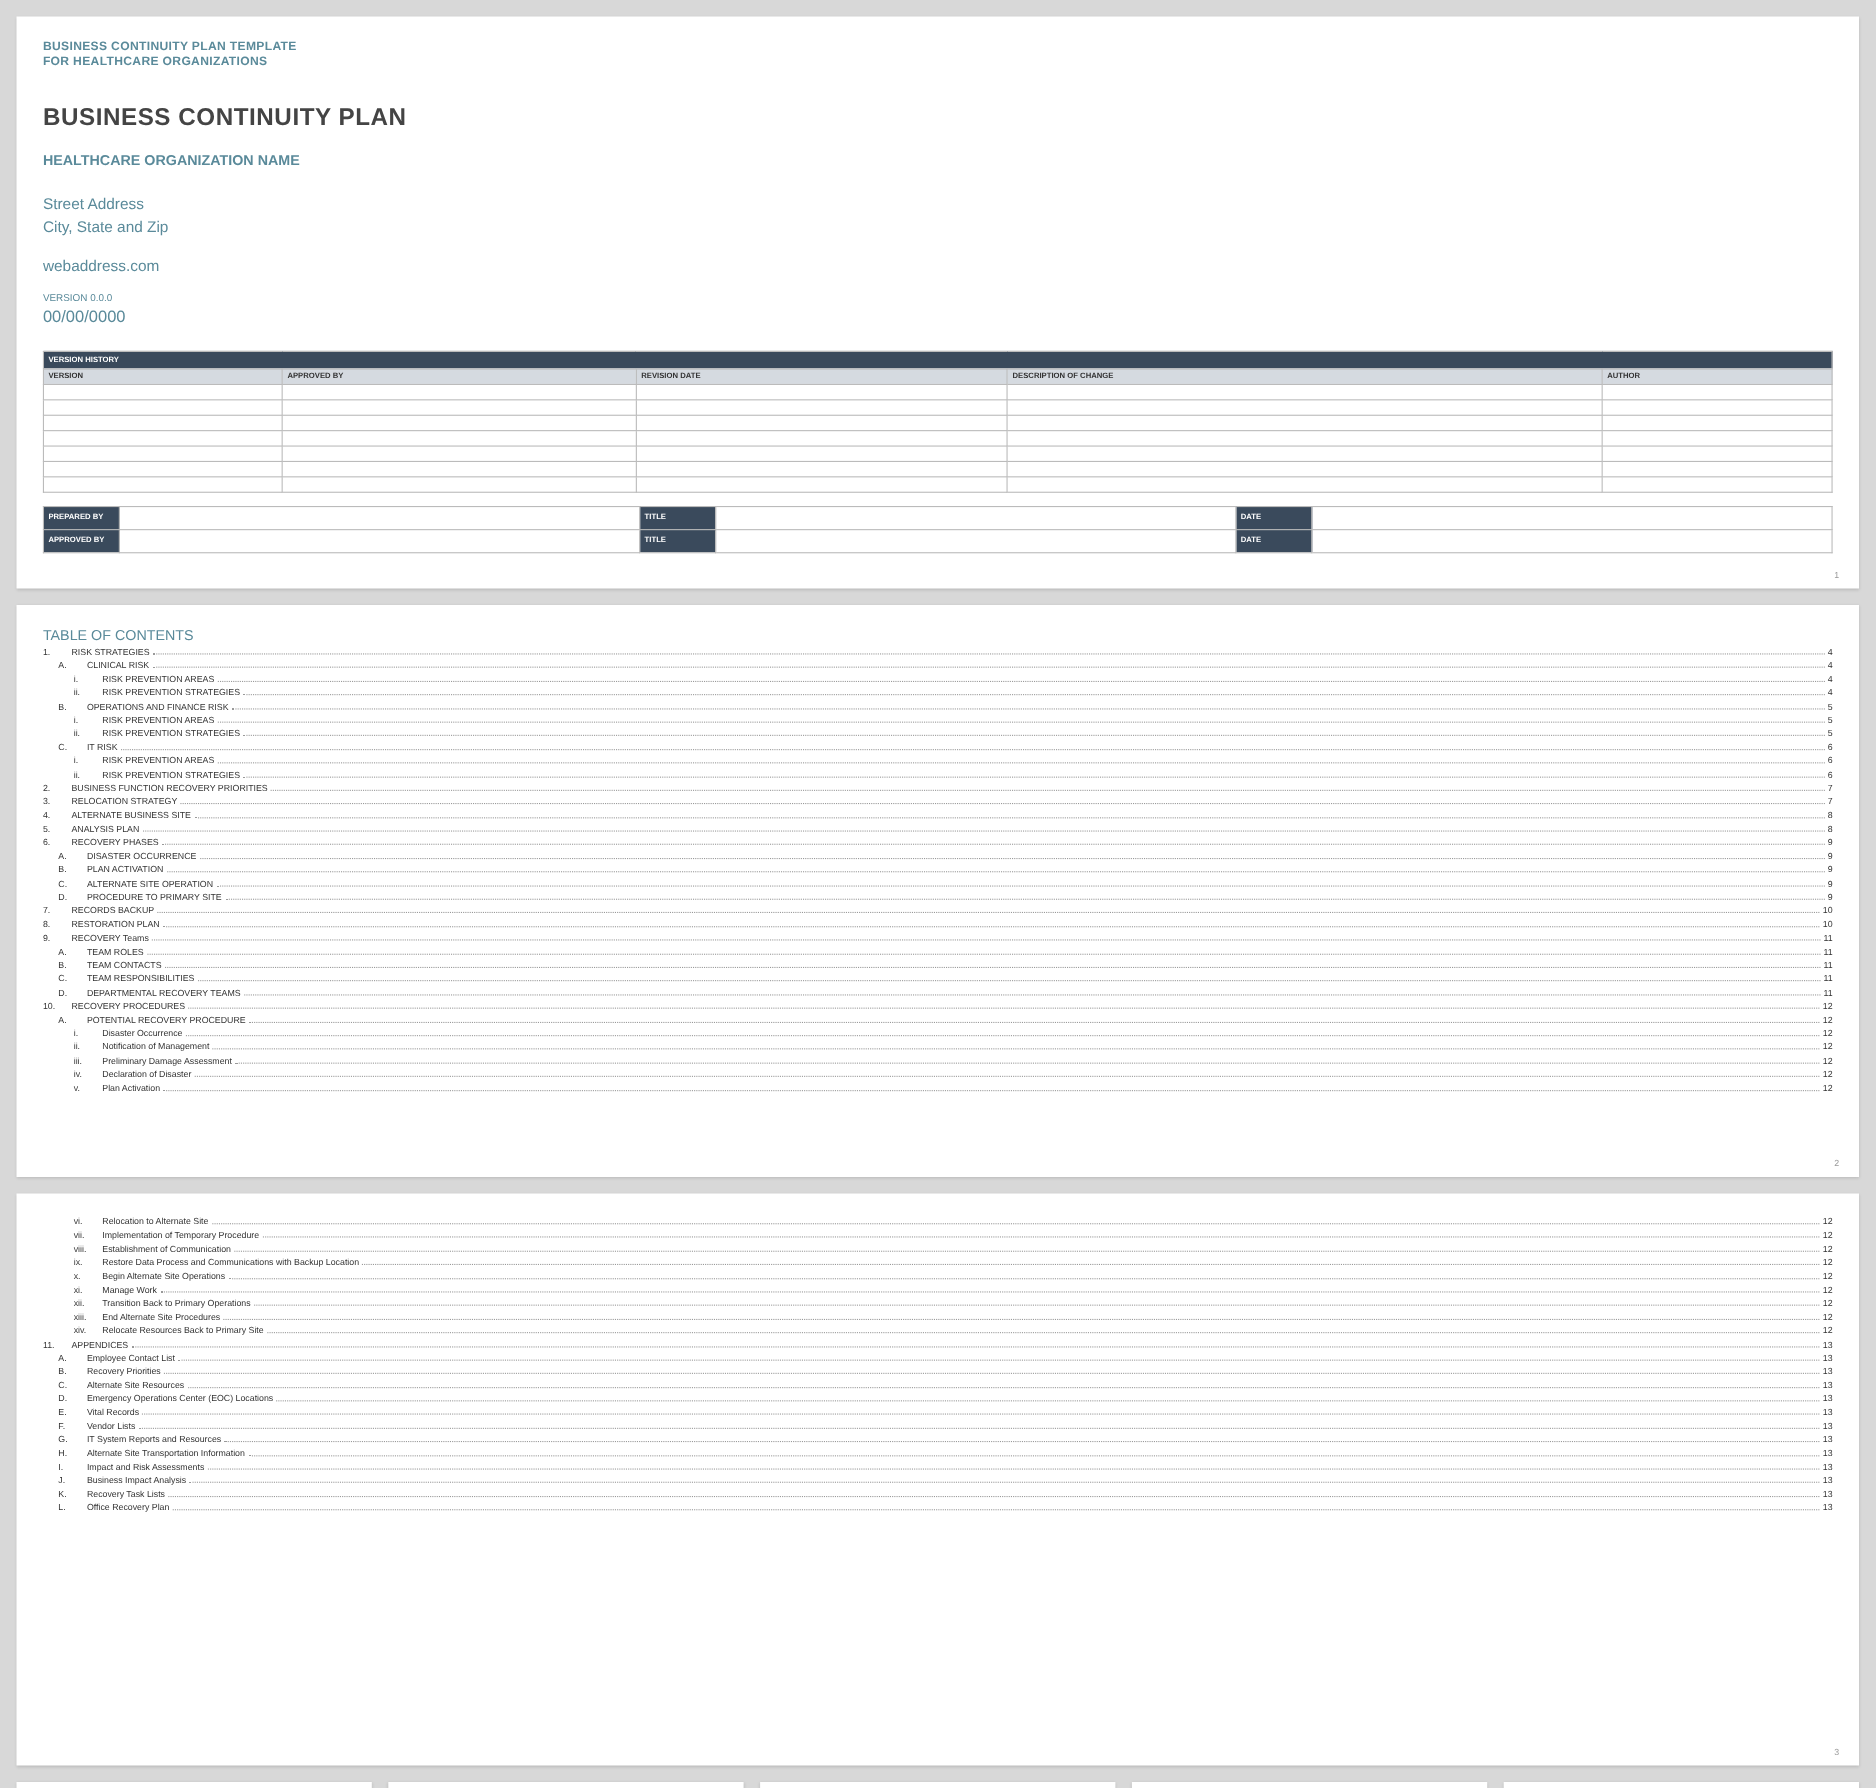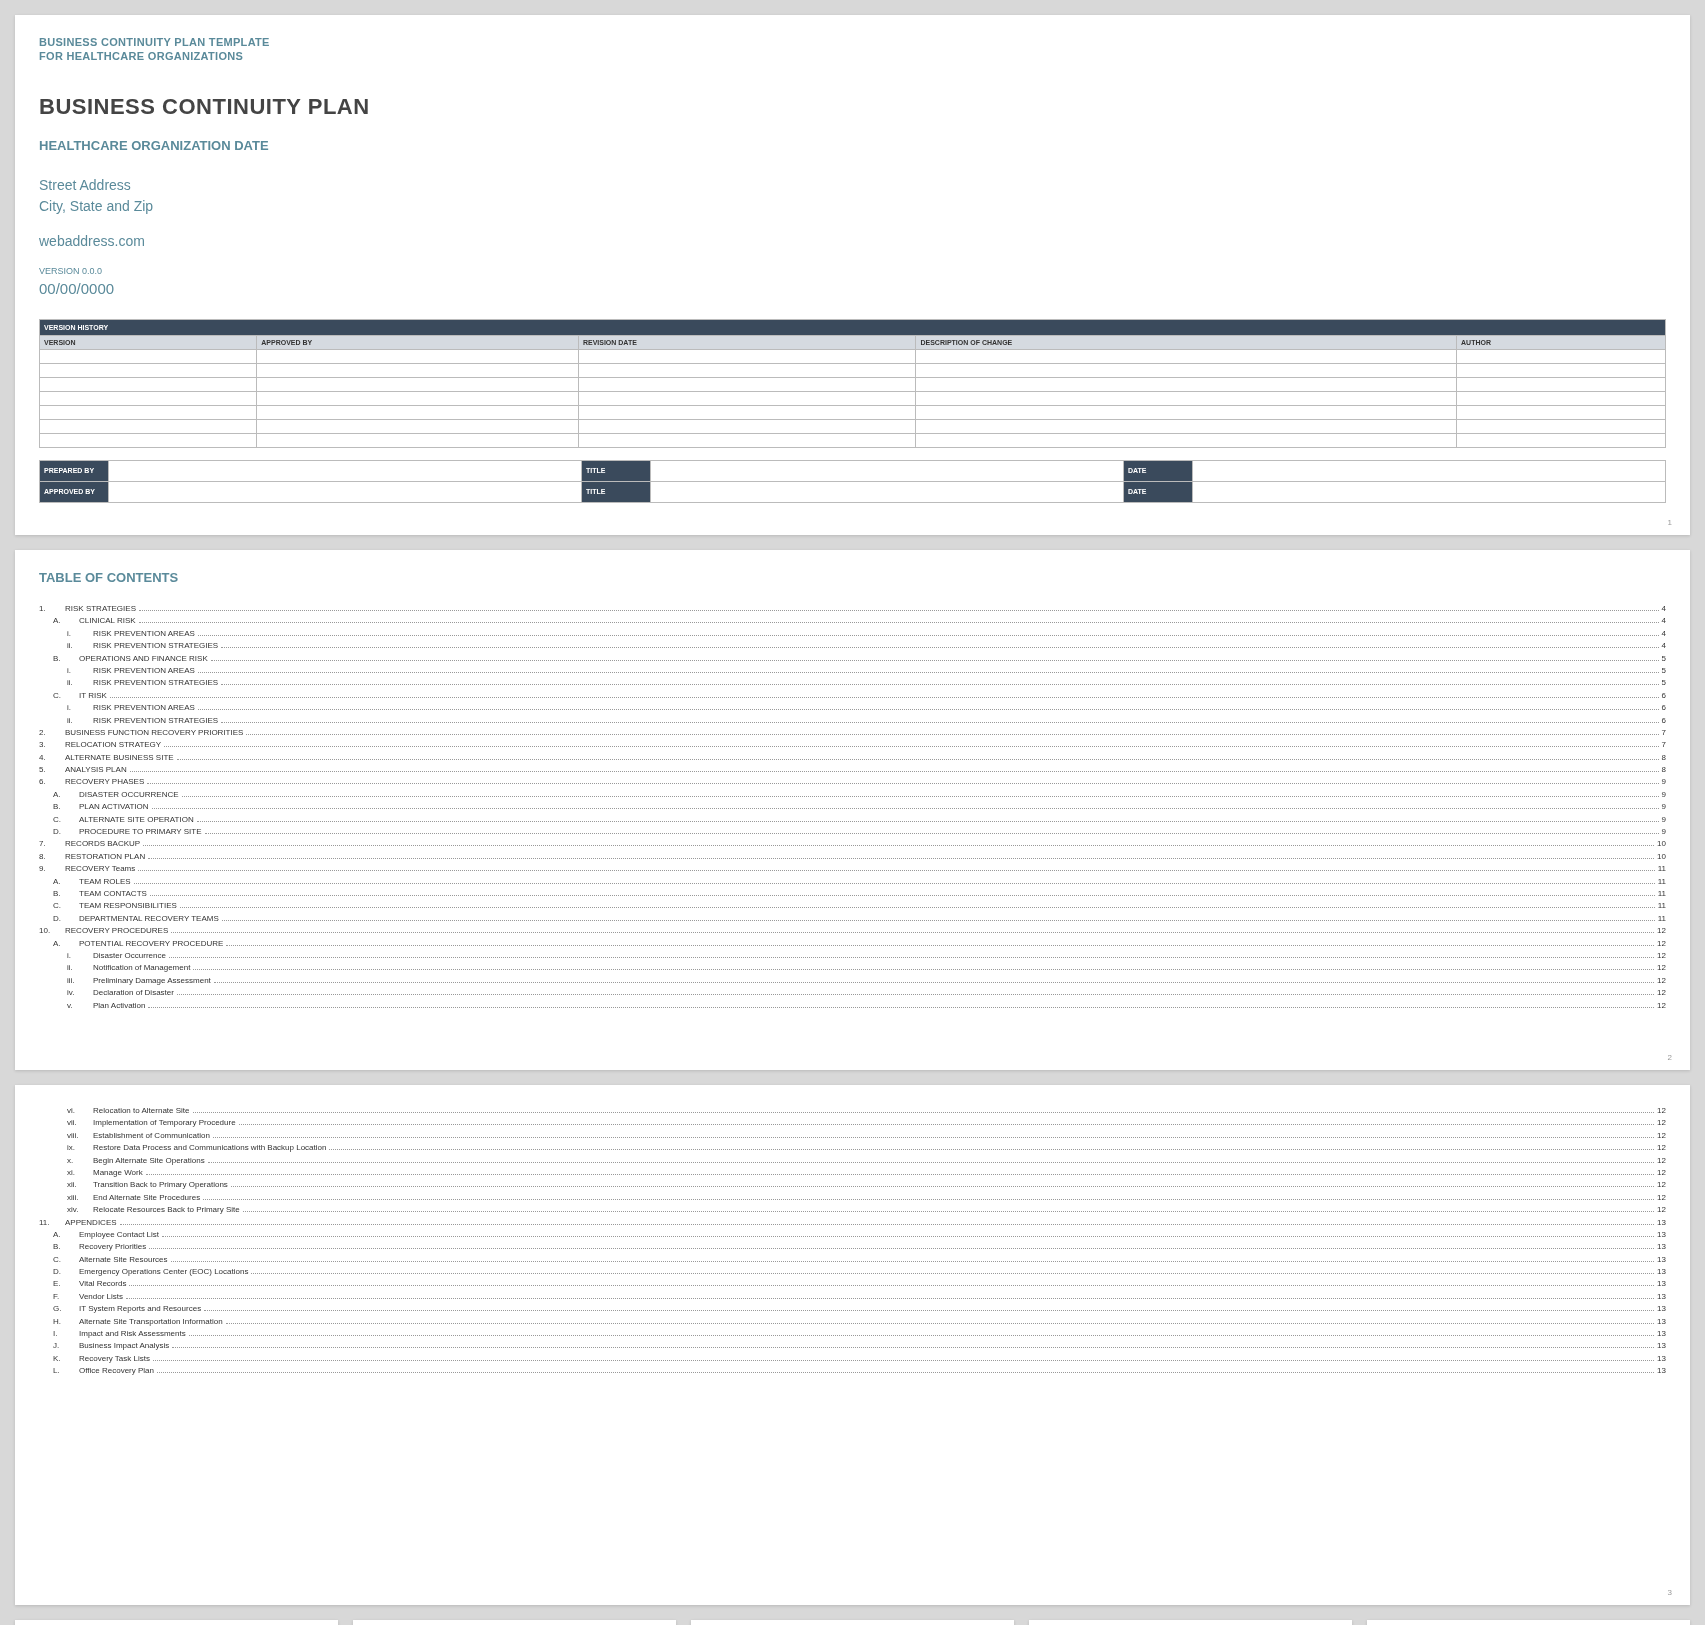--- a/index.html
+++ b/index.html
@@ -14,21 +14,21 @@
 .org{color:#5a8a9a;font-size:13px;font-weight:600;margin-bottom:22px}
 .addr{color:#5a8a9a;font-size:14px;line-height:1.5;margin-bottom:14px}
 .ver{color:#5a8a9a;font-size:9px;margin-bottom:4px}
 .date{color:#5a8a9a;font-size:15px;margin-bottom:22px}
 table{border-collapse:collapse;width:100%;font-size:7px}
 th,td{border:1px solid #bbb;padding:3px 4px;text-align:left}
 .vh-hdr{background:#3a4a5c;color:#fff;font-weight:bold;padding:4px}
 .col-hdr{background:#d5dae0;font-weight:bold}
 .sig-lbl{background:#3a4a5c;color:#fff;font-weight:bold;width:60px}
 .sig-tbl td{height:14px}
-.toc-hdr{color:#5a8a9a;font-size:13px;font-weight:700;margin-bottom:18px}
+.toc-hdr{color:#5a8a9a;font-size:13px;font-weight:400;margin-bottom:2px}
 .toc{font-size:8px;line-height:1.55}
 .toc-line{display:flex;align-items:baseline}
 .toc-num{width:26px;flex-shrink:0}
 .toc-txt{flex-shrink:0}
 .toc-dots{flex:1;border-bottom:1px dotted #999;margin:0 3px 2px}
 .toc-pg{flex-shrink:0}
 .ind1{padding-left:14px}
 .ind2{padding-left:28px}
 .sh{font-weight:bold;color:#3a4a5c;margin-bottom:4px}
 .sub{color:#555;margin:4px 0 2px}
@@ -43,21 +43,21 @@
 <body>
 
 <div class="grid row1">
 
 <div class="page">
   <div class="hdr-tmpl">
     <div>BUSINESS CONTINUITY PLAN TEMPLATE</div>
         <div>FOR HEALTHCARE ORGANIZATIONS</div>
   </div>
   <div class="title">BUSINESS CONTINUITY PLAN</div>
-  <div class="org">HEALTHCARE ORGANIZATION DATE</div>
+  <div class="org">HEALTHCARE ORGANIZATION NAME</div>
   <div class="addr">
     <div>Street Address</div>
         <div>City, State and Zip</div>
   </div>
   <div class="addr">webaddress.com</div>
   <div class="ver">VERSION 0.0.0</div>
   <div class="date">00/00/0000</div>
   <table>
     <tbody>
           <tr>

